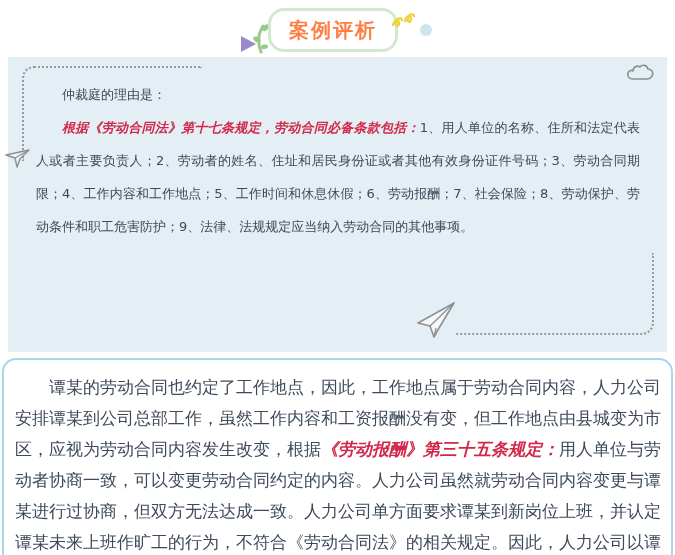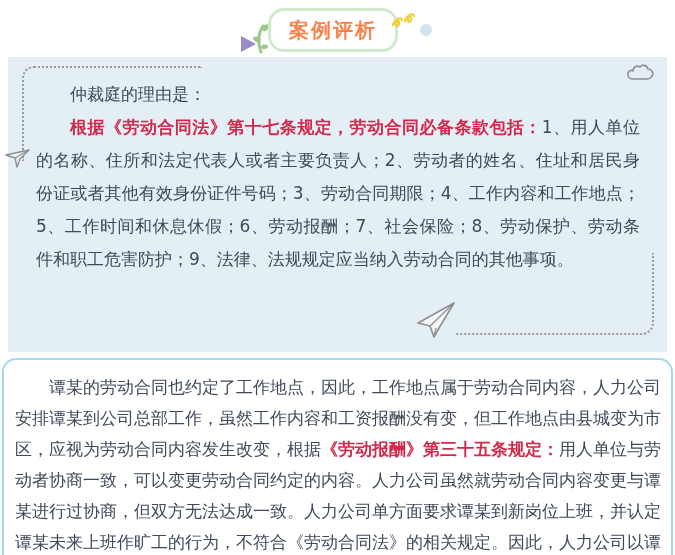--- a/index.html
+++ b/index.html
@@ -41,23 +41,23 @@
   .dotted-tl{position:absolute;left:14px;top:9px;width:180px;height:95px;
     border-top:2px dotted var(--dotted);border-left:2px dotted var(--dotted);
     border-top-left-radius:12px;}
   .dotted-br{position:absolute;right:13px;bottom:17px;width:198px;height:82px;
     border-bottom:2px dotted var(--dotted);border-right:2px dotted var(--dotted);
     border-bottom-right-radius:12px;}
   .cloud-icon{position:absolute;right:12px;top:4px;width:30px;height:22px;}
   .plane-left{position:absolute;left:-6px;top:84px;width:30px;height:30px;}
   .plane-big{position:absolute;left:404px;top:240px;width:46px;height:44px;}
   .box1-text{position:relative;padding:21px 27px 0 28px;
-    font-size:17px;line-height:33px;color:var(--body-text);text-align:justify;}
+    font-size:13px;line-height:33px;color:var(--body-text);text-align:justify;}
   .para{text-indent:2em;}
-  .red{color:var(--accent-red);font-weight:bold;}
+  .red{color:var(--accent-red);font-weight:bold;font-style:italic;}
 
   
   .box2{position:absolute;left:2px;top:358px;width:671px;height:215px;
     background:#fff;border:2px solid var(--box2-border);border-radius:14px;}
   .box2-text{padding:12px 10px 0 11px;font-size:17px;line-height:31px;
     color:var(--body-text);text-align:justify;text-indent:2em;}
 
   svg{display:block;width:100%;height:100%;}
 </style>
 </head>

